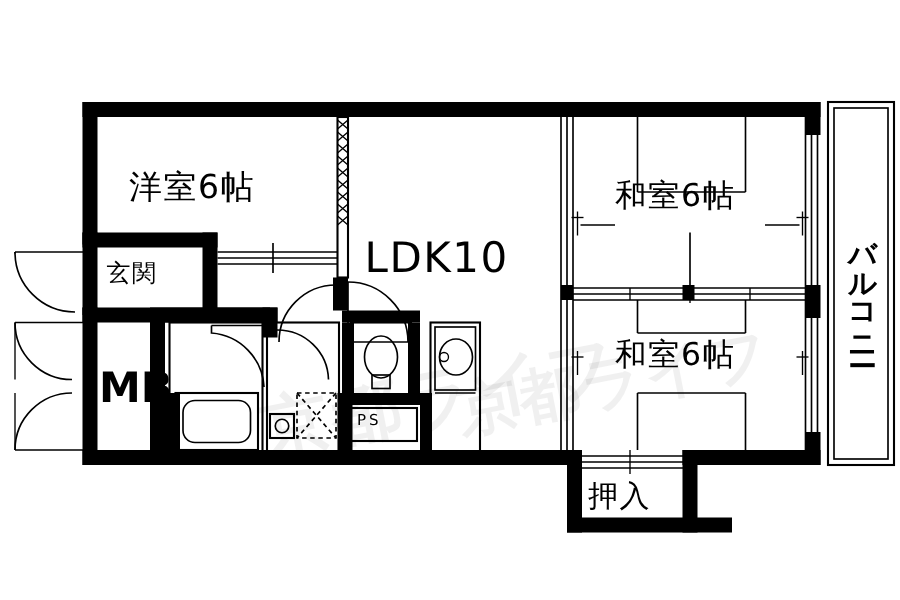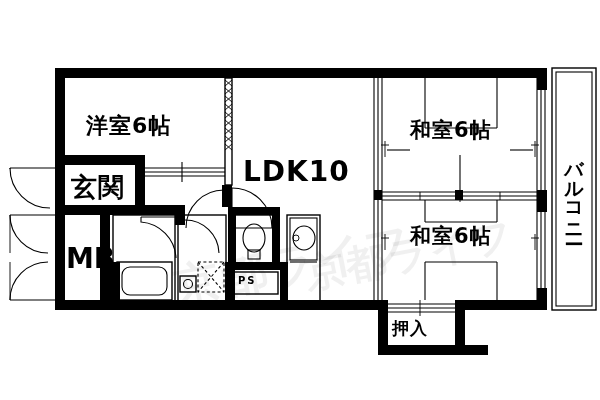--- a/index.html
+++ b/index.html
@@ -24,21 +24,21 @@
   }
   .wall { fill: #000000; }
   .thin { fill: none; stroke: #000000; stroke-width: 1.4; }
   .thin2 { fill: none; stroke: #000000; stroke-width: 1.1; }
   .hair { fill: none; stroke: #000000; stroke-width: 0.9; }
   .arc { fill: none; stroke: #000000; stroke-width: 1.1; }
   .dash { fill: none; stroke: #000000; stroke-width: 1.1; stroke-dasharray: 3 2.4; }
   .label {
     position: absolute;
     color: #000000;
-    font-weight: bold;
+    font-weight: normal;
     white-space: nowrap;
     letter-spacing: 1px;
     line-height: 1;
   }
   .label-v {
     position: absolute;
     color: #000000;
     font-weight: bold;
     line-height: 1.06;
     text-align: center;
@@ -259,26 +259,26 @@
   </svg>
 
   <div class="label" style="left:86px; top:115px; font-size:22px;">洋室6帖</div>
 
   <div class="label" style="left:243px; top:158px; font-size:28px;">LDK10</div>
 
   <div class="label" style="left:410px; top:120px; font-size:21px;">和室6帖</div>
 
   <div class="label" style="left:410px; top:226px; font-size:21px;">和室6帖</div>
 
-  <div class="label" style="left:71px; top:174px; font-size:26px;">玄関</div>
+  <div class="label" style="left:71px; top:174px; font-size:16px;">玄関</div>
 
   <div class="label-v" style="left:66px; top:244px; width:32px; font-size:28px;">MB</div>
 
   <div class="label" style="left:238px; top:276px; font-size:10px; letter-spacing:2px;">PS</div>
 
-  <div class="label" style="left:392px; top:320px; font-size:17px;">押入</div>
+  <div class="label" style="left:392px; top:320px; font-size:20px;">押入</div>
 
   <div class="label-v" style="left:561px; top:110px; width:24px; font-size:19px; writing-mode:vertical-rl; text-orientation:upright; height:160px;">バルコニー</div>
 
   <div class="wm" style="left:168px; top:258px; font-size:46px;">京都ライフ</div>
   <div class="wm" style="left:300px; top:248px; font-size:40px;">京都ライフ</div>
 
 </div>
 
 </body></html>

